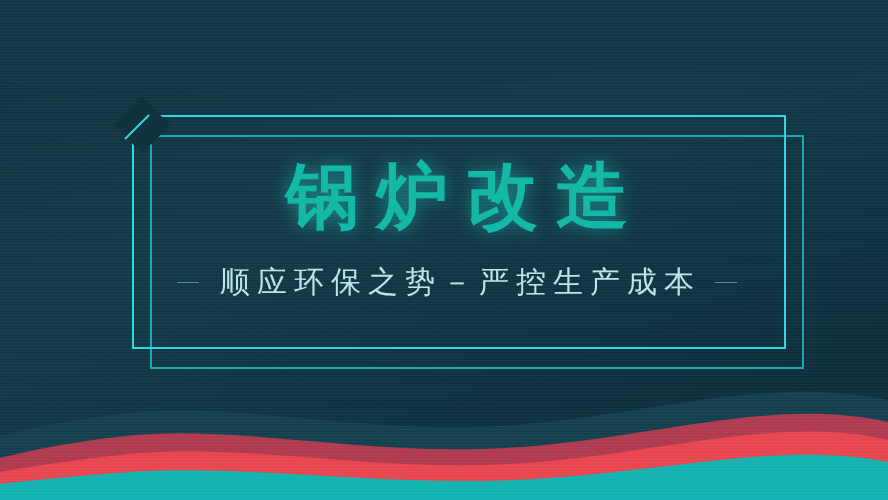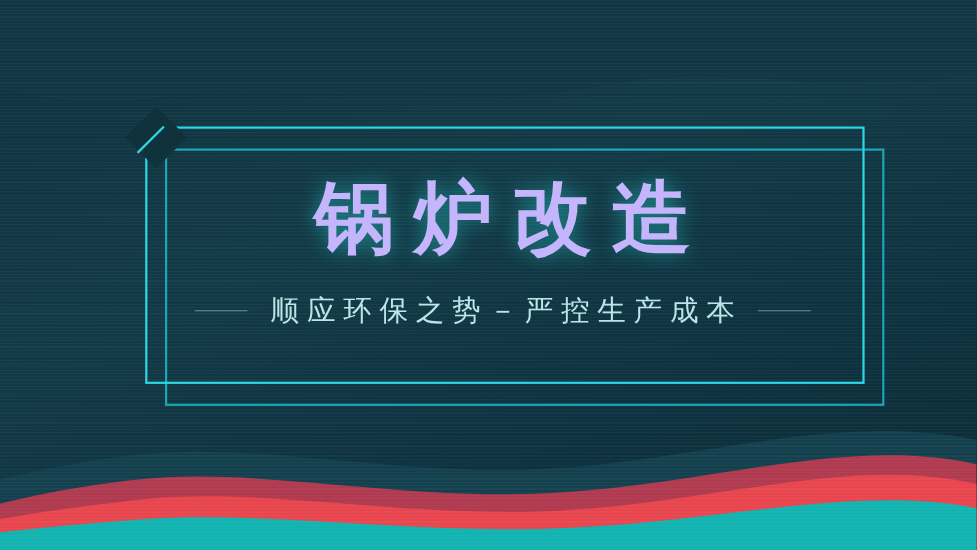--- a/index.html
+++ b/index.html
@@ -103,42 +103,42 @@
     width: 650px;
     height: 230px;
     display: flex;
     flex-direction: column;
     align-items: center;
     justify-content: center;
   }
   .main-title {
     font-size: 72px;
     font-weight: bold;
-    color: #c4b5fd;
+    color: #14b8a6;
     letter-spacing: 18px;
     text-indent: 18px;
     line-height: 1.1;
     text-shadow: 0 0 18px rgba(47,240,234,0.45);
     white-space: nowrap;
   }
   .divider-row {
     display: flex;
     align-items: center;
     gap: 14px;
     margin-top: 26px;
     width: 560px;
     justify-content: center;
   }
   .divider-line {
     flex: 1;
     height: 1px;
     background: rgba(140, 215, 220, 0.55);
   }
   .subtitle {
-    font-size: 26px;
+    font-size: 30px;
     color: #b9e6e8;
     letter-spacing: 7px;
     text-indent: 7px;
     white-space: nowrap;
   }
 </style>
 </head>
 <body>
 
 <div id="poster">

